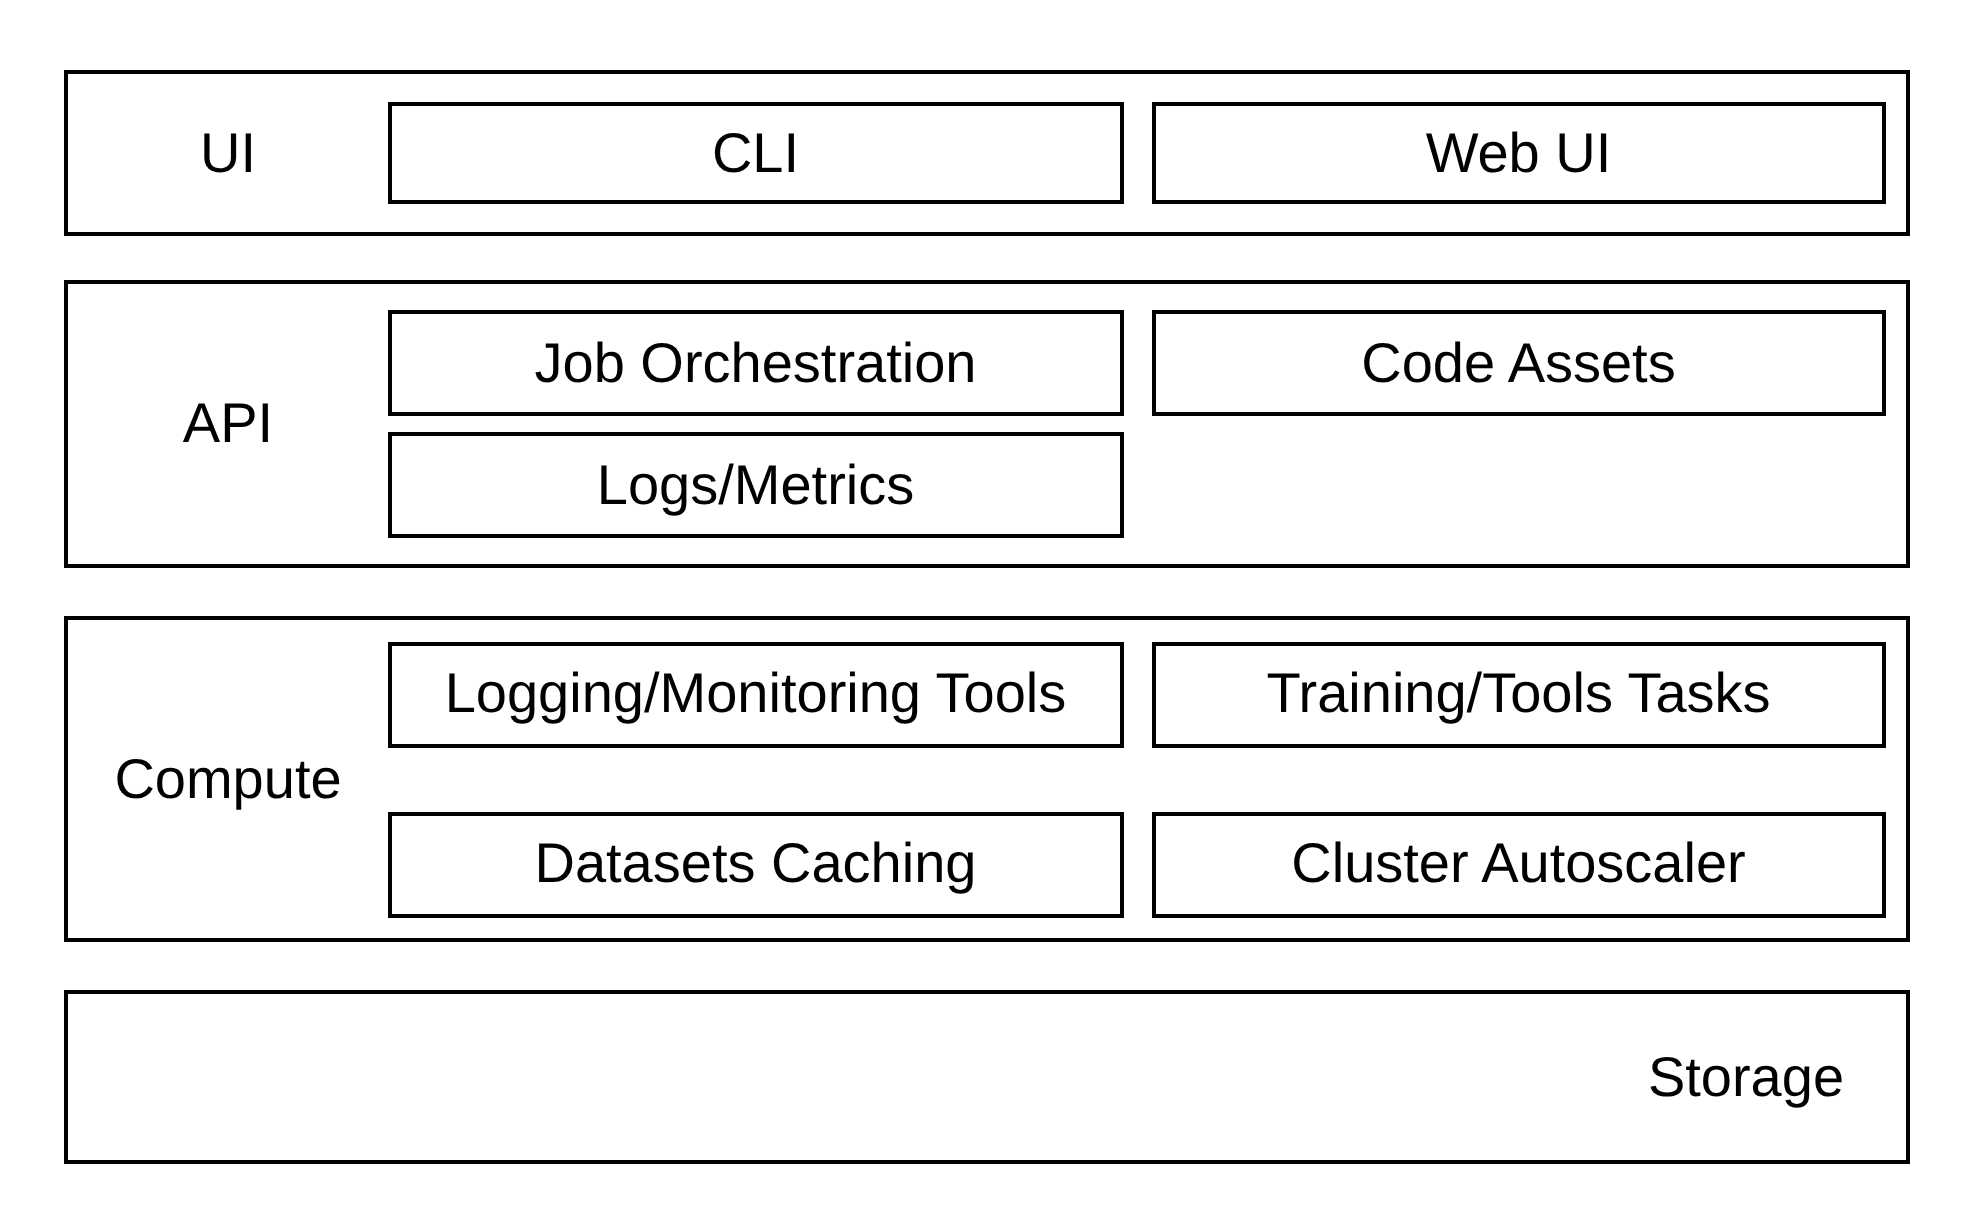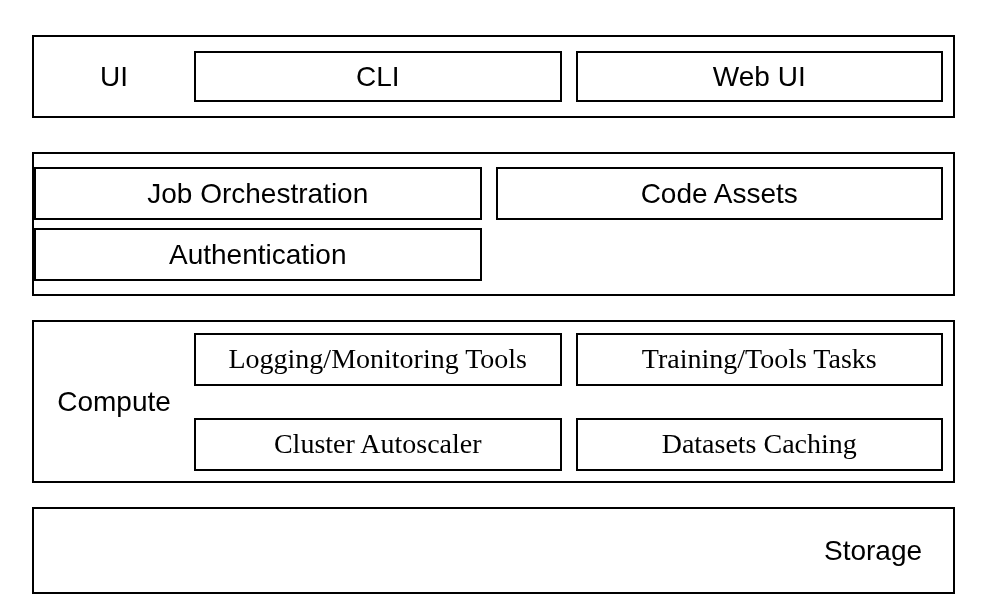--- a/index.html
+++ b/index.html
@@ -17,21 +17,21 @@
     margin: 35px 0 0 32px;
     width: 923px;
   }
   .layer {
     box-sizing: border-box;
     border: 2px solid var(--border-color, #000000);
     background: var(--bg-color, #ffffff);
     display: flex;
     align-items: stretch;
   }
-  .layer-ui      { height: 83px;  margin-bottom: 34px; }
+  .layer-ui      { height: 83px;  margin-bottom: 22px; }
   .layer-api     { height: 144px; margin-bottom: 24px; }
   .layer-compute { height: 163px; margin-bottom: 24px; }
   .layer-storage { height: 87px; justify-content: flex-end; }
   .layer-label {
     width: 160px;
     flex: 0 0 160px;
     display: flex;
     align-items: center;
     justify-content: center;
     font-size: 28px;
@@ -42,21 +42,21 @@
     flex: 1 1 auto;
     display: grid;
     grid-template-columns: 1fr 1fr;
     column-gap: 14px;
     padding-right: 10px;
     align-content: center;
   }
   .layer-ui .layer-boxes,
   .layer-storage .layer-boxes { row-gap: 0; }
   .layer-api .layer-boxes     { row-gap: 8px; }
-  .layer-compute .layer-boxes { row-gap: 32px; font-family: Liberation Serif, serif; }
+  .layer-compute .layer-boxes { row-gap: 32px; }
   .box {
     box-sizing: border-box;
     border: 2px solid var(--border-color, #000000);
     background: var(--bg-color, #ffffff);
     height: 53px;
     display: flex;
     align-items: center;
     justify-content: center;
     font-size: 28px;
     line-height: 1;
@@ -72,34 +72,35 @@
 
   <div class="layer layer-ui">
     <div class="layer-label">UI</div>
     <div class="layer-boxes">
       <div class="box">CLI</div>
       <div class="box">Web UI</div>
     </div>
   </div>
 
   <div class="layer layer-api">
+    <div class="layer-label">API</div>
     <div class="layer-boxes">
       <div class="box">Job Orchestration</div>
       <div class="box">Code Assets</div>
-      <div class="box">Authentication</div>
+      <div class="box">Logs/Metrics</div>
     </div>
   </div>
 
   <div class="layer layer-compute">
     <div class="layer-label">Compute</div>
     <div class="layer-boxes">
       <div class="box">Logging/Monitoring Tools</div>
       <div class="box">Training/Tools Tasks</div>
+      <div class="box">Datasets Caching</div>
       <div class="box">Cluster Autoscaler</div>
-      <div class="box">Datasets Caching</div>
     </div>
   </div>
 
   <div class="layer layer-storage">
     <div class="layer-label">Storage</div>
   </div>
 
 </div>
 
 </body></html>

